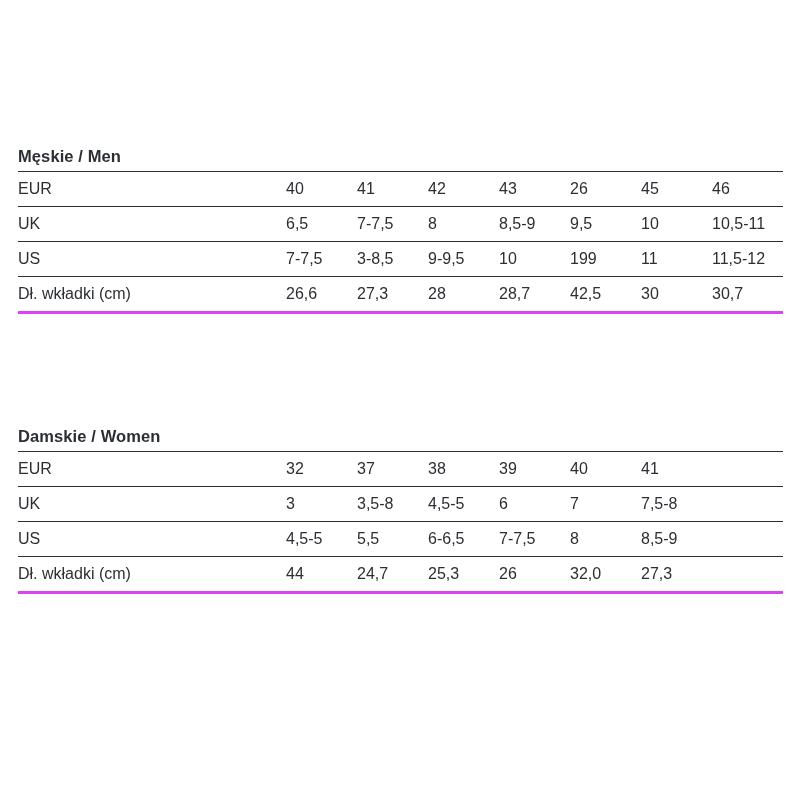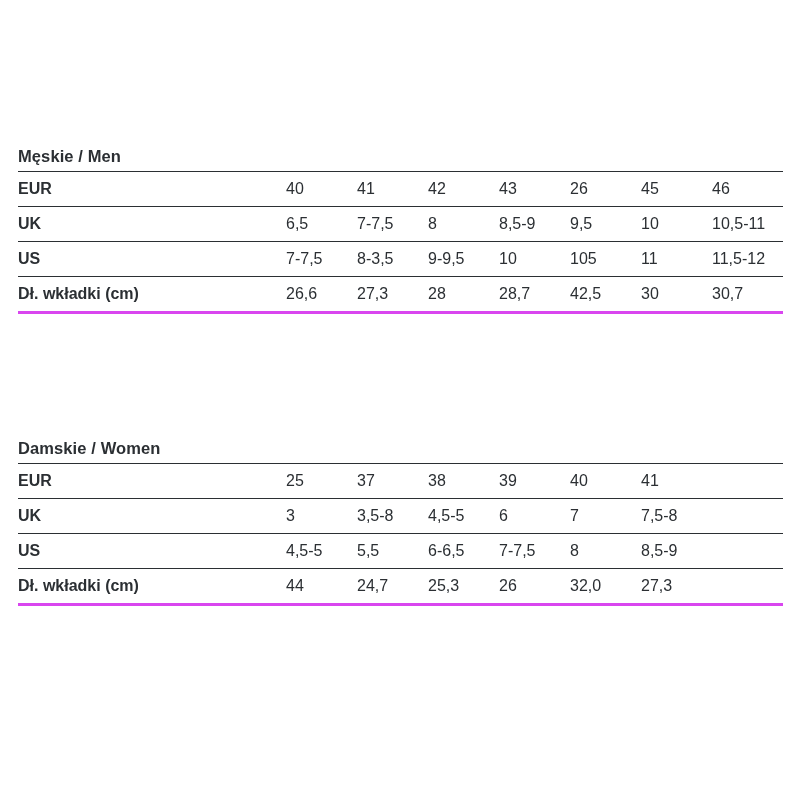--- a/index.html
+++ b/index.html
@@ -20,21 +20,21 @@
     height: 800px;
     box-sizing: border-box;
     padding: 0 30px;
   }
   .block {
     position: absolute;
     left: 18px;
     width: 764px;
   }
   #block-men { top: 146px; }
-  #block-women { top: 438px; }
+  #block-women { top: 426px; }
 
   .block-title {
     font-size: 16.5px;
     font-weight: bold;
     letter-spacing: 0.1px;
     color: #2b2f33;
     padding: 0 0 5px 0;
     line-height: 20px;
   }
   table.size-table {
@@ -53,21 +53,21 @@
     padding: 6px 0 6px 0;
     text-align: left;
     font-size: 16px;
     line-height: 22px;
     vertical-align: middle;
     font-weight: normal;
     color: #2b2f33;
     white-space: nowrap;
   }
   table.size-table th.row-label {
-    font-weight: bold;
+    font-weight: normal;
     font-size: 16px;
   }
   
   col.c-label { width: 268px; }
   col.c-val   { width: 71px; }
 </style>
 </head>
 <body>
 
 <div class="page">
@@ -102,24 +102,24 @@
           <td>7-7,5</td>
           <td>8</td>
           <td>8,5-9</td>
           <td>9,5</td>
           <td>10</td>
           <td>10,5-11</td>
         </tr>
         <tr>
           <th class="row-label">US</th>
           <td>7-7,5</td>
-          <td>8-3,5</td>
+          <td>3-8,5</td>
           <td>9-9,5</td>
           <td>10</td>
-          <td>105</td>
+          <td>199</td>
           <td>11</td>
           <td>11,5-12</td>
         </tr>
         <tr>
           <th class="row-label">Dł. wkładki (cm)</th>
           <td>26,6</td>
           <td>27,3</td>
           <td>28</td>
           <td>28,7</td>
           <td>42,5</td>
@@ -139,21 +139,21 @@
           <col class="c-val">
           <col class="c-val">
           <col class="c-val">
           <col class="c-val">
           <col class="c-val">
           <col class="c-val">
       </colgroup>
       <tbody>
         <tr>
           <th class="row-label">EUR</th>
-          <td>25</td>
+          <td>32</td>
           <td>37</td>
           <td>38</td>
           <td>39</td>
           <td>40</td>
           <td>41</td>
           <td></td>
         </tr>
         <tr>
           <th class="row-label">UK</th>
           <td>3</td>

